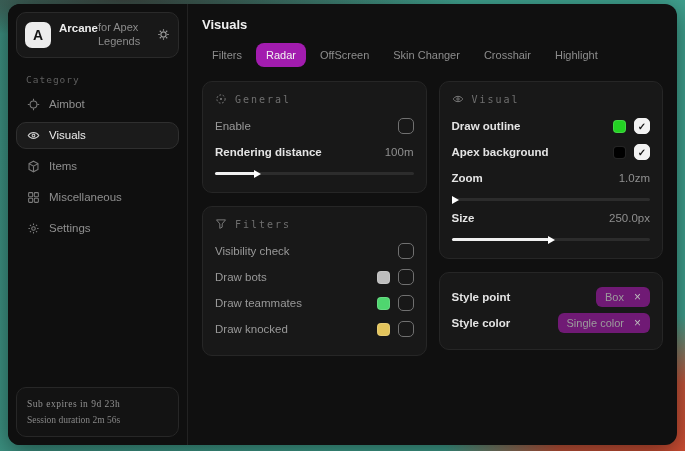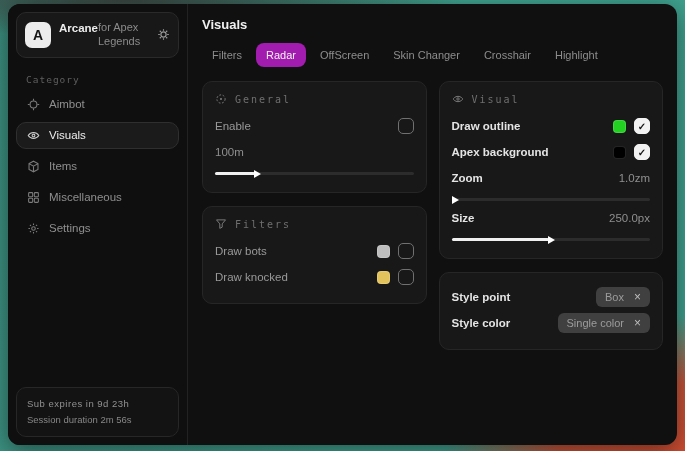--- a/index.html
+++ b/index.html
@@ -23,21 +23,21 @@
   .brand-text { display:flex; line-height:1.25; }
   .brand-name { font-size:11.5px; font-weight:bold; color:#ececec; }
   .brand-sub { font-size:11px; color:#8b8b8b; }
   .brand-gear { margin-left:auto; color:#9a9a9a; display:flex; }
   .cat-label { margin:16px 0 6px 10px; font-family:"DejaVu Sans Mono", monospace; font-size:9.5px; letter-spacing:1px; color:#5f5f5f; }
   .nav { display:flex; flex-direction:column; gap:4px; }
   .nav-item { display:flex; align-items:center; gap:9px; padding:6px 10px; border:1px solid transparent; border-radius:10px; color:#8f8f8f; font-size:11.5px; cursor:pointer; }
   .nav-item.active { background:#1b1b1b; border-color:#2f2f2f; color:#ededed; }
   .nav-item .ni { display:flex; color:inherit; opacity:.85; }
   .sb-spacer { flex:1; }
-  .session-card { border:1px solid #272727; background:#131313; border-radius:10px; padding:8px 10px; font-family:Liberation Sans, sans-serif; font-size:9.5px; line-height:1.7; }
+  .session-card { border:1px solid #272727; background:#131313; border-radius:10px; padding:8px 10px; font-family:Liberation Serif, serif; font-size:9.5px; line-height:1.7; }
   .session-1 { color:#929292; letter-spacing:.5px; }
   .session-2 { color:#878787; }
   
   .main { flex:1; padding:13px 14px; display:flex; flex-direction:column; overflow:hidden; }
   .page-title { font-size:13px; font-weight:bold; color:#f0f0f0; }
   .tabs { margin-top:11px; display:flex; gap:4px; align-items:center; }
   .tab { font-size:11px; color:#8d8d8d; padding:6px 10px; border-radius:8px; cursor:pointer; white-space:nowrap; }
   .tab.active { background:#a21caf; color:#f2f2f2; }
   .content { margin-top:14px; display:flex; gap:12px; align-items:flex-start; }
   .col { flex:1; display:flex; flex-direction:column; gap:13px; min-width:0; }
@@ -48,21 +48,21 @@
   .lbl-dim { font-size:11.5px; color:#999; }
   .lbl-bright { font-size:11.5px; font-weight:bold; color:#e4e4e4; }
   .val { font-size:11.5px; color:#8f8f8f; white-space:nowrap; }
   .ctrls { display:flex; align-items:center; gap:8px; }
   .checkbox { width:16px; height:16px; border-radius:5px; border:1.5px solid #707070; background:transparent; display:flex; align-items:center; justify-content:center; cursor:pointer; font-size:10px; }
   .checkbox.checked { background:#f2f2f2; border-color:#f2f2f2; color:#141414; font-weight:bold; }
   .swatch { width:13px; height:13px; border-radius:4px; border:1px solid rgba(255,255,255,.14); cursor:pointer; flex:0 0 auto; }
   .slider { position:relative; height:3px; background:#2c2c2c; border-radius:2px; margin:7px 0 4px; cursor:pointer; }
   .slider .fill { position:relative; height:3px; background:#f0f0f0; border-radius:2px; }
   .slider .thumb { position:absolute; right:-6px; top:50%; transform:translateY(-50%); width:0; height:0; border-left:7px solid #fff; border-top:4.5px solid transparent; border-bottom:4.5px solid transparent; }
-  .pill { display:flex; align-items:center; gap:10px; background:#404040; border-radius:6px; padding:4px 9px; font-size:11px; color:#9c9c9c; cursor:pointer; }
+  .pill { display:flex; align-items:center; gap:10px; background:#701a75; border-radius:6px; padding:4px 9px; font-size:11px; color:#9c9c9c; cursor:pointer; }
   .pill .x { color:#bdbdbd; font-size:12px; line-height:1; cursor:pointer; }
   svg { display:block; }
 </style>
 </head>
 <body>
 
 <div class="window">
 
   <div class="sidebar">
     <div class="brand-card">
@@ -162,42 +162,54 @@
                   <circle cx="8" cy="8" r="1.4" fill="currentColor" stroke="none"></circle>
               </svg>
             </span>
             <span>General</span>
           </div>
           <div class="row">
             <span class="lbl-dim">Enable</span>
             <span class="checkbox"></span>
           </div>
           <div class="row">
+            <span class="lbl-bright">Rendering distance</span>
             <span class="val">100m</span>
           </div>
           <div class="slider">
             <div class="fill" style="width: 20%;">
               <span class="thumb"></span>
             </div>
           </div>
         </div>
 
         <div class="panel">
           <div class="panel-head">
             <span class="pi">
               <svg width="12" height="12" viewBox="0 0 16 16" fill="none" stroke="currentColor" stroke-width="1.3">
                 <path d="M2 2.5h12L9.6 7.8v4.4l-3.2 1.6V7.8z"></path>
               </svg>
             </span>
             <span>Filters</span>
           </div>
           <div class="row">
+            <span class="lbl-dim">Visibility check</span>
+            <span class="checkbox"></span>
+          </div>
+          <div class="row">
             <span class="lbl-dim">Draw bots</span>
             <span class="ctrls">
               <span class="swatch" style="background: rgb(189, 189, 189);"></span>
+              <span class="checkbox"></span>
+            </span>
+          </div>
+          <div class="row">
+            <span class="lbl-dim">Draw teammates</span>
+            <span class="ctrls">
+              <span class="swatch" style="background: rgb(79, 214, 111);"></span>
               <span class="checkbox"></span>
             </span>
           </div>
           <div class="row">
             <span class="lbl-dim">Draw knocked</span>
             <span class="ctrls">
               <span class="swatch" style="background: rgb(227, 196, 92);"></span>
               <span class="checkbox"></span>
             </span>
           </div>

